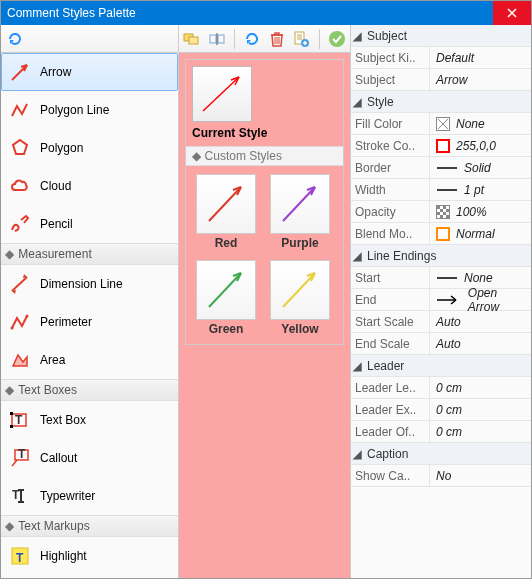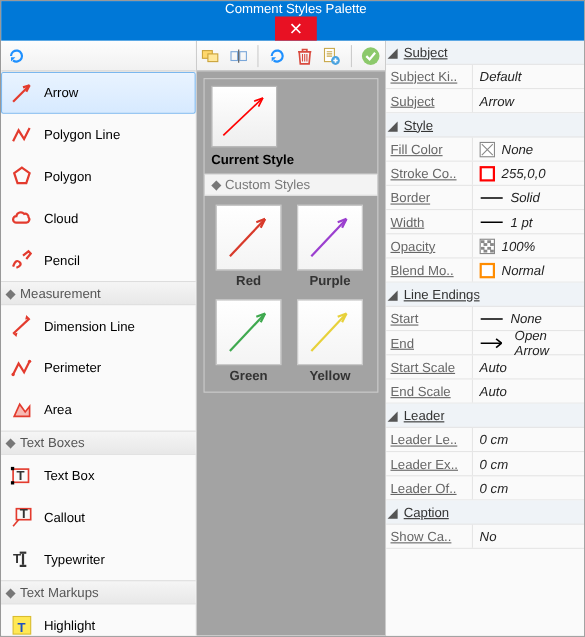--- a/index.html
+++ b/index.html
@@ -1,23 +1,23 @@
 <!DOCTYPE html>
 <html><head>
 <meta charset="utf-8">
 <style>
 * { box-sizing: border-box; margin: 0; padding: 0; font-family: "Segoe UI", Tahoma, sans-serif; font-size: 12px; }
 body { width: 532px; height: 579px; background: #fff; border: 1px solid #999; display: flex; flex-direction: column; }
-.titlebar { background: #0078d7; color: #fff; height: 36px; display: flex; align-items: center; padding: 0 0 0 6px; flex-direction: column; }
+.titlebar { background: #0078d7; color: #fff; height: 24px; display: flex; align-items: center; padding: 0 0 0 6px; }
 .titlebar .title { flex: 1; }
 .titlebar .close { width: 38px; height: 24px; background: #e81123; display: flex; align-items: center; justify-content: center; cursor: pointer; }
 .main { flex: 1; display: flex; overflow: hidden; }
 .col { border-right: 1px solid #ccc; display: flex; flex-direction: column; overflow: hidden; }
 .col.left { width: 178px; background: #fafafa; }
-.col.mid { width: 172px; background: #a3a3a3; }
+.col.mid { width: 172px; background: #fca5a5; }
 .col.right { flex: 1; background: #fafafa; }
 .toolbar { height: 28px; background: linear-gradient(#fdfdfd,#f1f1f1); border-bottom: 1px solid #ccc; display: flex; align-items: center; padding: 0 4px; gap: 6px; }
 .toolbar .btn, .toolbar .divider { display: flex; align-items: center; justify-content: center; width: 20px; height: 20px; }
 .toolbar .divider { width: 1px; background: #ccc; margin: 0 2px; }
 .tree { flex: 1; overflow-y: auto; }
 .item { display: flex; align-items: center; height: 38px; padding: 0 6px; gap: 8px; border: 1px solid transparent; cursor: pointer; }
 .item .icon { width: 24px; height: 24px; display: flex; align-items: center; justify-content: center; }
 .item.selected { background: linear-gradient(#e9f3ff,#d7eaff); border: 1px solid #7ab7ef; border-radius: 2px; }
 .group { display: flex; align-items: center; height: 22px; background: linear-gradient(#f5f5f5,#e8e8e8); border-top: 1px solid #ddd; border-bottom: 1px solid #ddd; padding: 0 4px; color: #555; cursor: pointer; }
 .group .tri { width: 10px; color: #777; }
@@ -29,21 +29,21 @@
 .custhdr { display: flex; align-items: center; padding: 2px 6px; color: #777; cursor: pointer; background: #f3f3f3; border-top:1px solid #ddd; border-bottom:1px solid #ddd;}
 .tiles { display: flex; flex-wrap: wrap; gap: 10px; padding: 8px; }
 .tile { width: 64px; display: flex; flex-direction: column; align-items: center; cursor: pointer; font-weight: bold; }
 .tile .sw { width: 60px; height: 60px; border: 1px solid #ccc; background: linear-gradient(#fff,#f4f4f4); display: flex; align-items: center; justify-content: center; }
 .tile .lbl { padding-top: 2px; color: #333; }
 .props { flex: 1; overflow-y: auto; }
 .prow { display: flex; align-items: center; height: 22px; border-bottom: 1px solid #e5e5e5; }
 .prow.section { background: #eff3f7; cursor: pointer; }
 .prow.section .tri { width: 12px; text-align: center; color: #555; }
 .prow.section .key { font-weight: normal; color: #333; }
-.prow .key { width: 78px; padding-left: 4px; color: #666; white-space: nowrap; overflow: hidden; text-overflow: ellipsis; text-decoration: underline; }
+.prow .key { width: 78px; padding-left: 4px; color: #666; white-space: nowrap; overflow: hidden; text-overflow: ellipsis; }
 .prow .val { flex: 1; padding-left: 6px; color: #222; display: flex; align-items: center; gap: 6px; border-left: 1px solid #e5e5e5; height: 100%; font-style: italic; }
 .swatch-sm { width: 14px; height: 14px; border: 1px solid #888; display: inline-block; }
 svg { display: block; }
 </style>
 </head>
 <body>
 
 <div class="titlebar">
   <span class="title">Comment Styles Palette</span>
   <div class="close">

